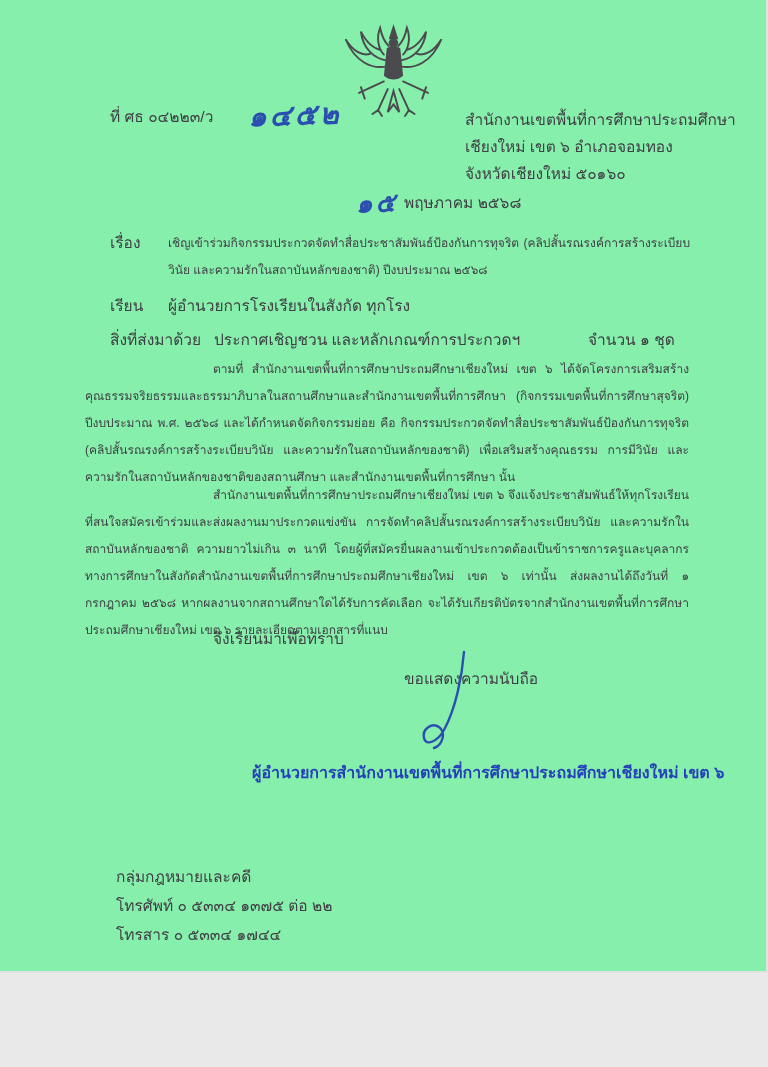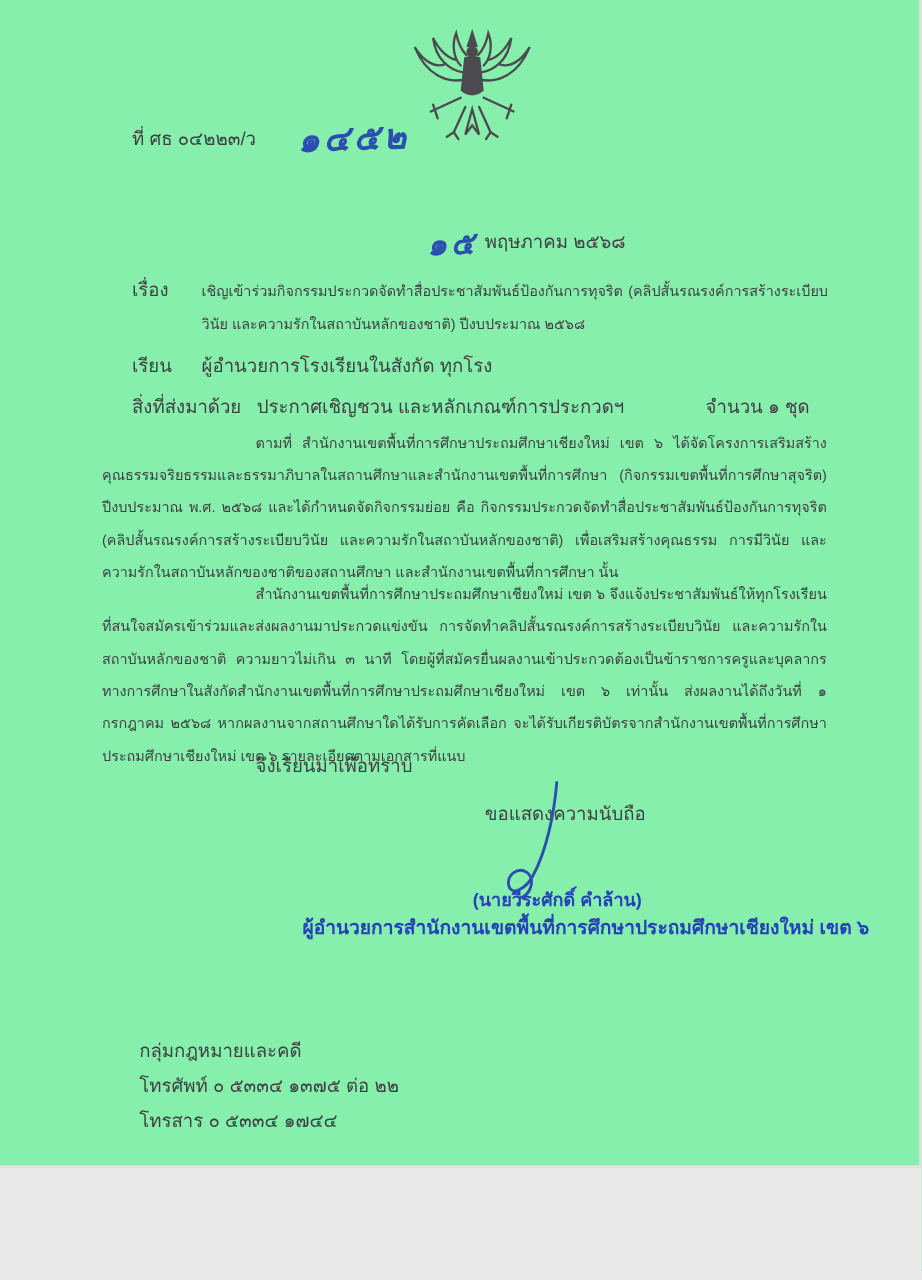--- a/index.html
+++ b/index.html
@@ -73,20 +73,25 @@
         <path d="M53,34 Q60,38 67,34 M52,42 Q60,46 68,42 M52,50 Q60,54 68,50"></path>
       </g>
     </svg>
   </div>
 
   <div class="abs txt" style="left:110px;top:104px;">
     <span>ที่ ศธ ๐๔๒๒๓/ว</span>
   </div>
   <div class="abs handwrite" style="left:248px;top:92px;">๑๔๕๒</div>
 
+  <div class="abs txt" style="left:465px;top:106px;line-height:27px;">
+    <div>สำนักงานเขตพื้นที่การศึกษาประถมศึกษา</div>
+    <div>เชียงใหม่ เขต ๖ อำเภอจอมทอง</div>
+    <div>จังหวัดเชียงใหม่ ๕๐๑๖๐</div>
+  </div>
 
   <div class="abs handwrite" style="left:356px;top:182px;font-size:26px;">๑๕</div>
   <div class="abs txt" style="left:404px;top:190px;">พฤษภาคม ๒๕๖๘</div>
 
   <div class="abs txt" style="left:110px;top:230px;">เรื่อง</div>
   <div class="abs para" style="left:168px;top:230px;width:522px;">เชิญเข้าร่วมกิจกรรมประกวดจัดทำสื่อประชาสัมพันธ์ป้องกันการทุจริต (คลิปสั้นรณรงค์การสร้างระเบียบวินัย และความรักในสถาบันหลักของชาติ) ปีงบประมาณ ๒๕๖๘</div>
 
   <div class="abs txt" style="left:110px;top:293px;">เรียน</div>
   <div class="abs txt" style="left:168px;top:293px;text-align:right;">ผู้อำนวยการโรงเรียนในสังกัด ทุกโรง</div>
 
@@ -101,21 +106,20 @@
   <div class="abs txt" style="left:213px;top:626px;">จึงเรียนมาเพื่อทราบ</div>
 
   <div class="abs txt" style="left:404px;top:666px;">ขอแสดงความนับถือ</div>
 
   <div class="abs" style="left:418px;top:650px;width:60px;height:105px;">
     <svg class="sig-svg" width="60" height="105" viewBox="0 0 60 105">
       <path d="M46,2 C44,26 38,58 26,80 C20,91 8,97 6,88 C4,79 14,72 21,77 C28,82 25,95 16,98" fill="none" stroke="#2b4fb0" stroke-width="2.4" stroke-linecap="round"></path>
     </svg>
   </div>
 
-  <div class="abs stamp" style="left:394px;top:738px;font-size:15px;">(นายวีระศักดิ์  คำล้าน)</div>
 
   <div class="abs stamp" style="left:252px;top:760px;font-size:16px;">ผู้อำนวยการสำนักงานเขตพื้นที่การศึกษาประถมศึกษาเชียงใหม่ เขต ๖</div>
 
   <div class="abs txt" style="left:116px;top:862px;line-height:29px;">
     <div>กลุ่มกฎหมายและคดี</div>
     <div>โทรศัพท์ ๐ ๕๓๓๔ ๑๓๗๕ ต่อ ๒๒</div>
     <div>โทรสาร ๐ ๕๓๓๔ ๑๗๔๔</div>
   </div>
 
 </div>

